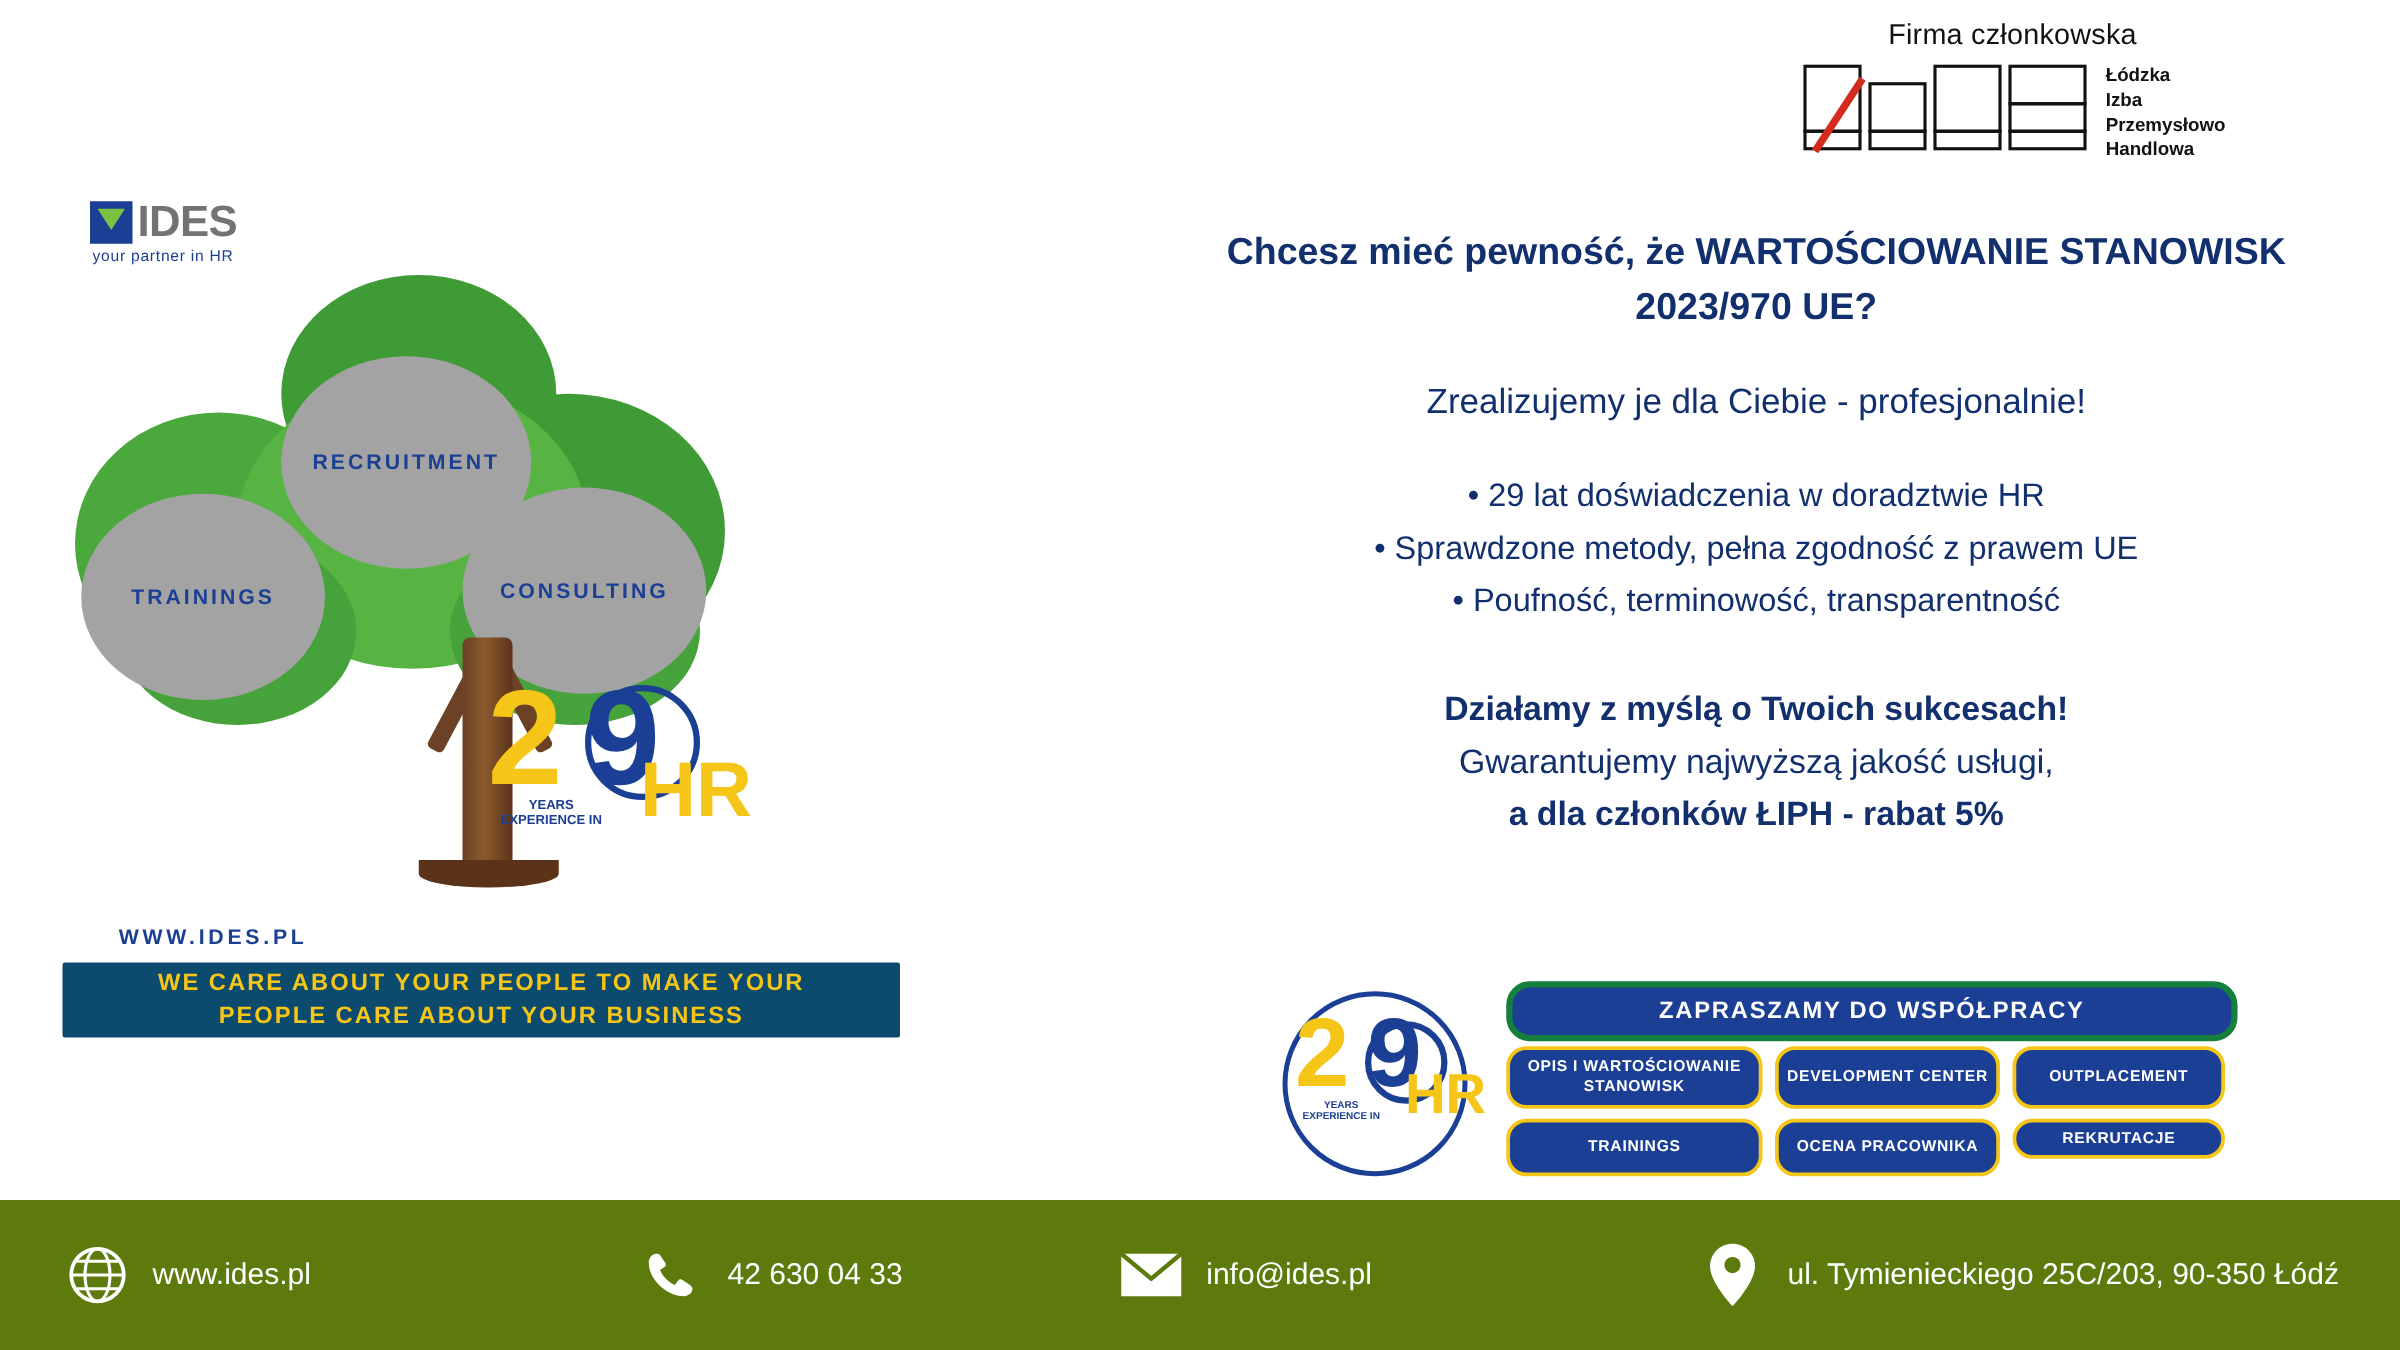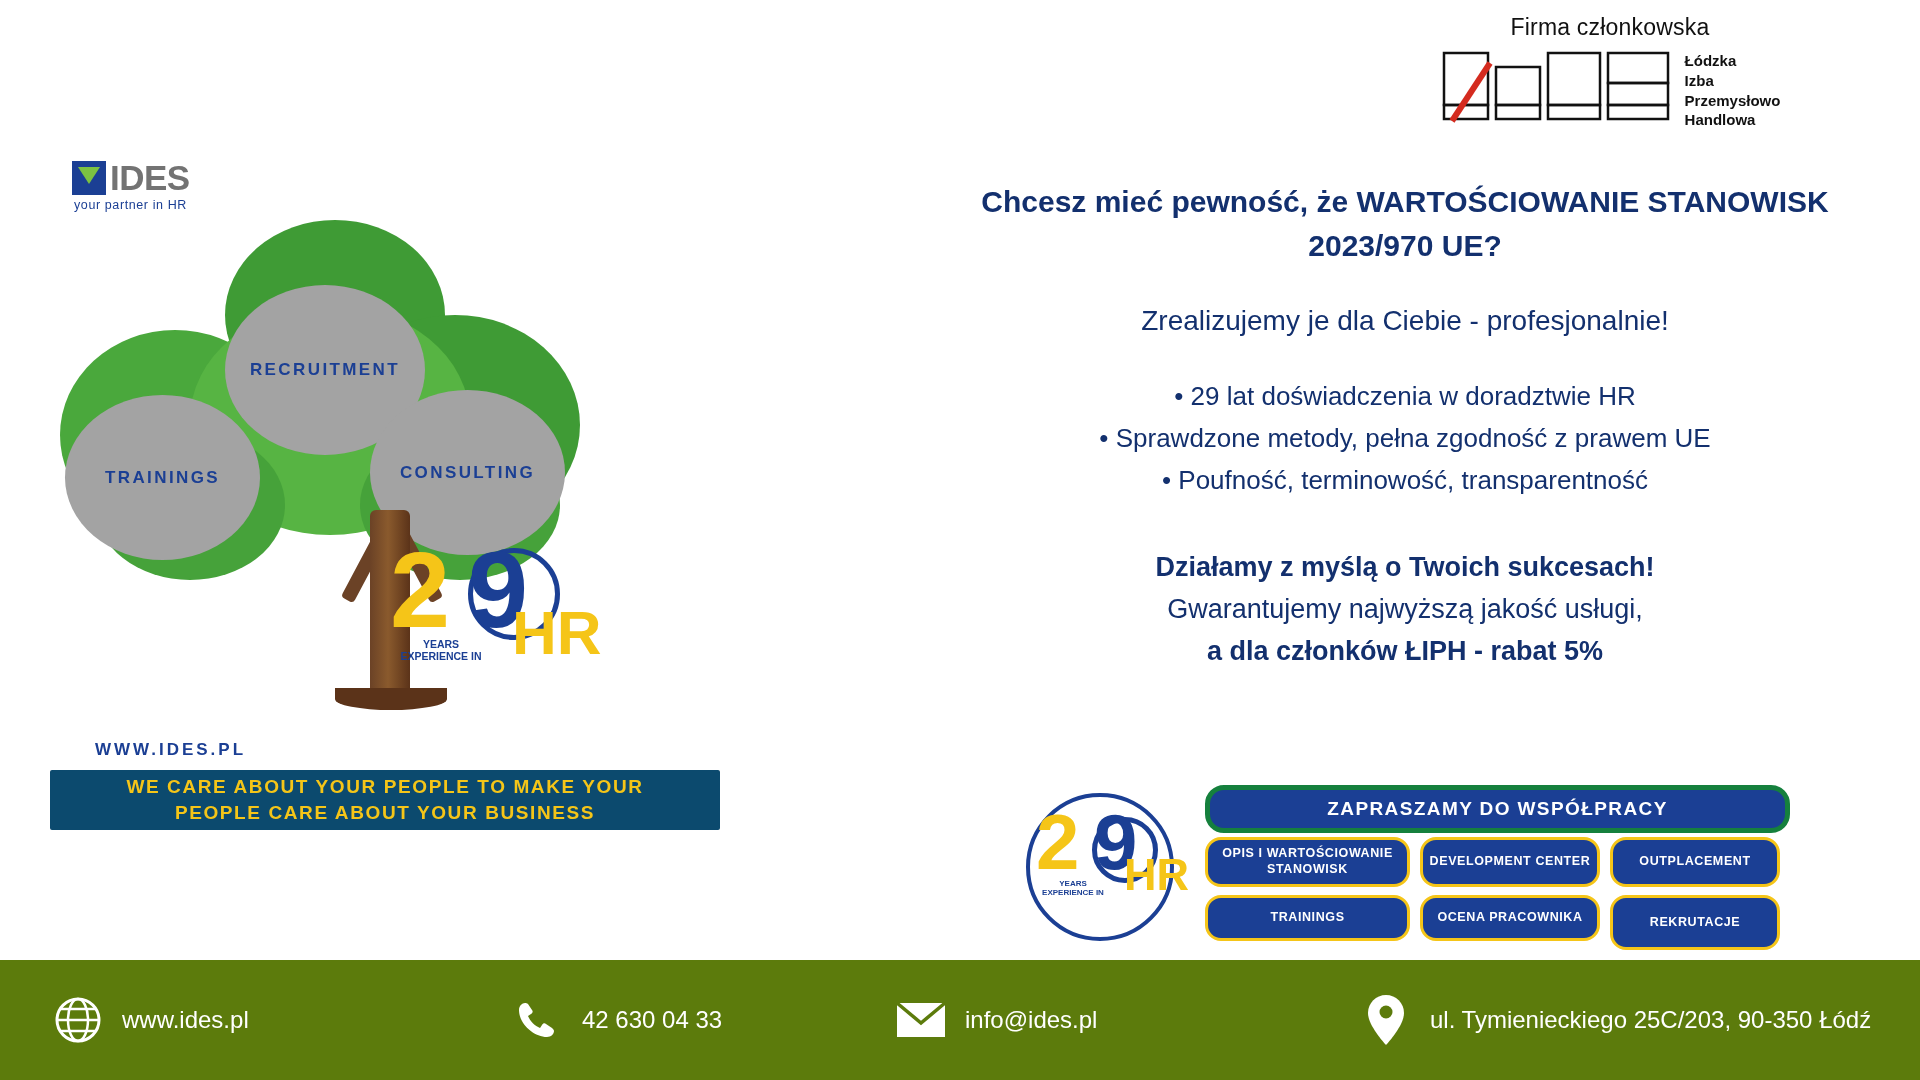--- a/index.html
+++ b/index.html
@@ -437,21 +437,21 @@
   </div>
 
   <div class="svc-head">ZAPRASZAMY DO WSPÓŁPRACY</div>
 
   <div class="svc-tile" style="left:185px; top:52px; width:205px; height:50px;">OPIS I WARTOŚCIOWANIE STANOWISK</div>
   <div class="svc-tile" style="left:400px; top:52px; width:180px; height:50px;">DEVELOPMENT CENTER</div>
   <div class="svc-tile" style="left:590px; top:52px; width:170px; height:50px;">OUTPLACEMENT</div>
 
   <div class="svc-tile" style="left:185px; top:110px; width:205px; height:46px;">TRAININGS</div>
   <div class="svc-tile" style="left:400px; top:110px; width:180px; height:46px;">OCENA PRACOWNIKA</div>
-  <div class="svc-tile" style="left:590px; top:110px; width:170px; height:55px;">REKRUTACJE</div>
+  <div class="svc-tile" style="left:590px; top:110px; width:170px; height:32px;">REKRUTACJE</div>
 </div>
 
 <div class="footer">
 
   <div class="f-item f1">
     <span class="ic">
       <svg width="48" height="48" viewBox="0 0 48 48" xmlns="http://www.w3.org/2000/svg">
         <circle cx="24" cy="24" r="21" fill="none" stroke="#fff" stroke-width="3"></circle>
         <ellipse cx="24" cy="24" rx="10" ry="21" fill="none" stroke="#fff" stroke-width="2.5"></ellipse>
         <line x1="3" y1="24" x2="45" y2="24" stroke="#fff" stroke-width="2.5"></line>

